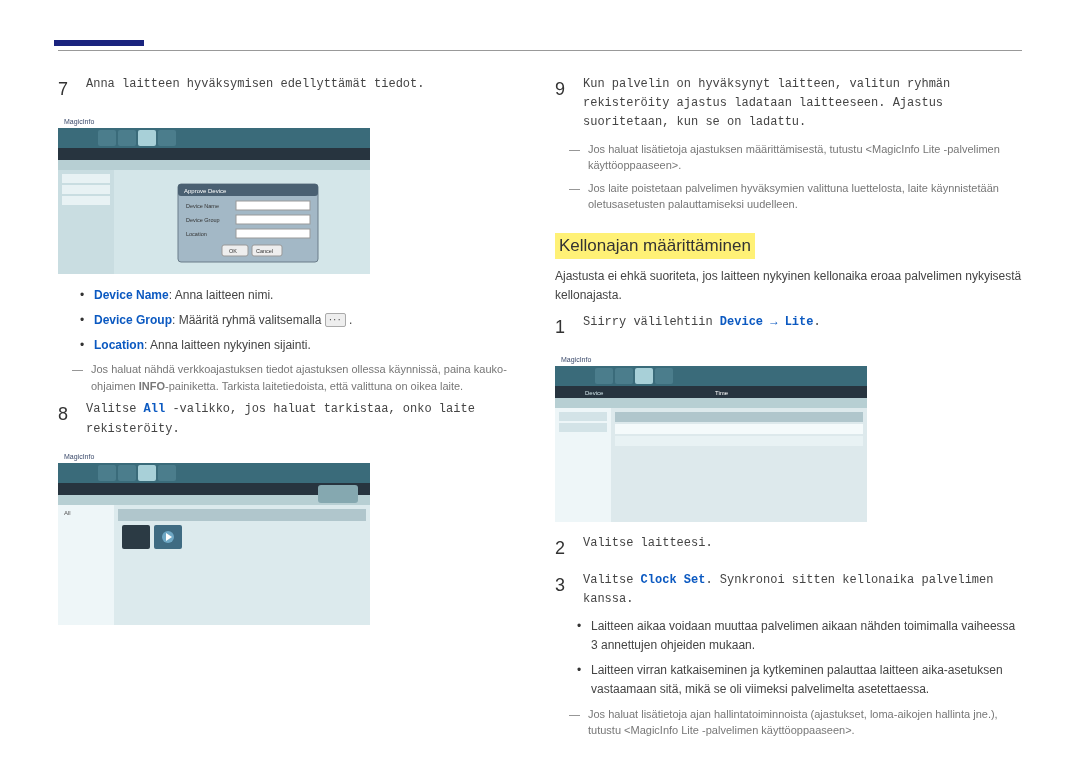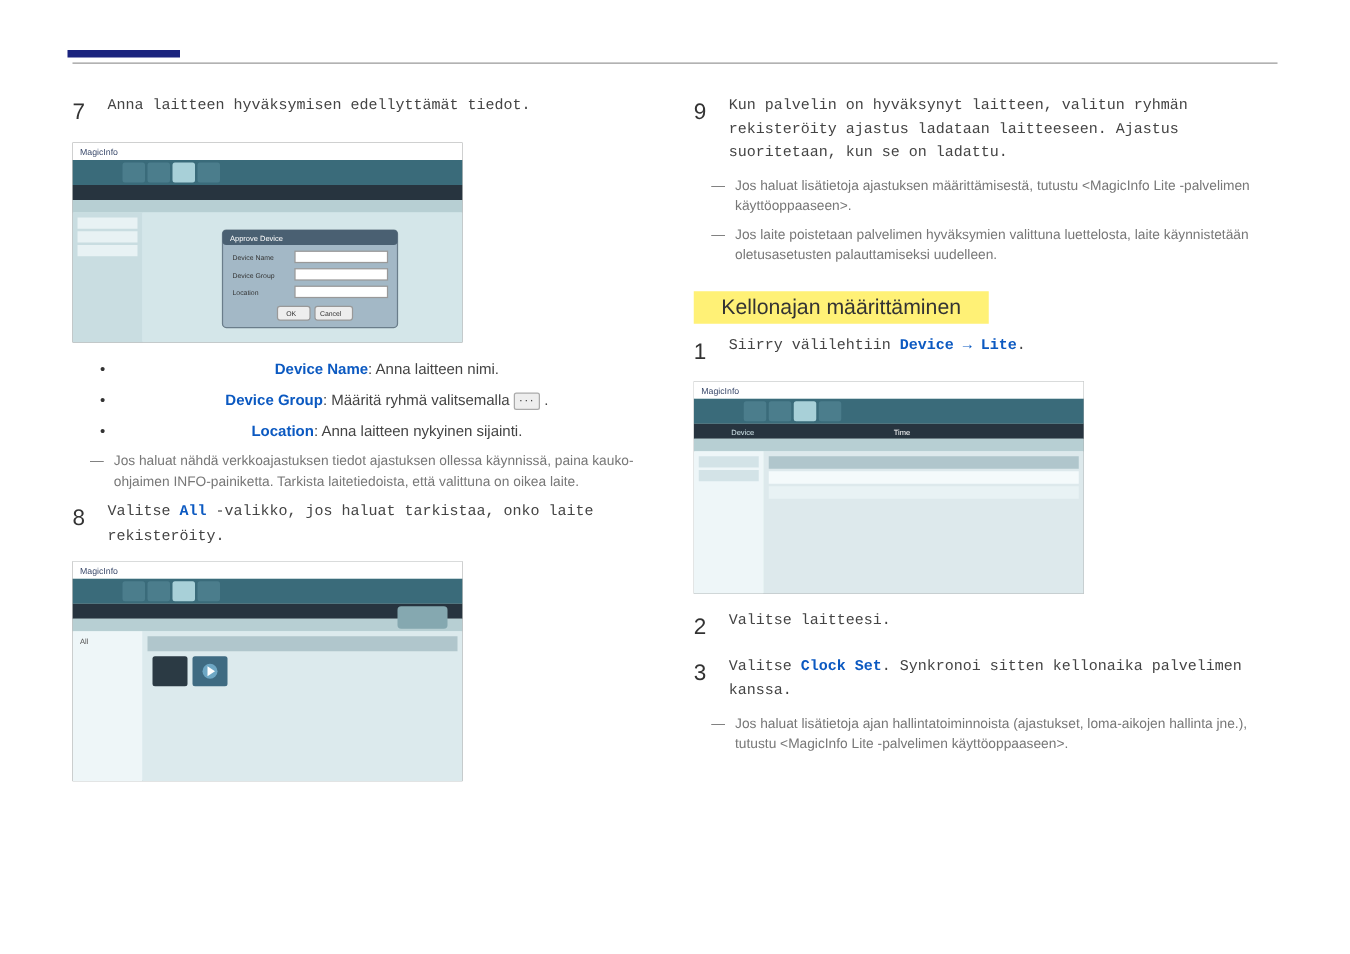--- a/index.html
+++ b/index.html
@@ -49,21 +49,20 @@
   ul.bul {
     list-style: none;
     padding: 0;
     margin: 6px 0 6px 20px;
   }
   ul.bul > li {
     position: relative;
     padding-left: 16px;
     margin-bottom: 6px;
     line-height: 1.6;
-    text-align: center;
   }
   ul.bul > li::before {
     content: "•";
     position: absolute;
     left: 2px;
     color: #333;
   }
   .tn { color: #0b59c1; font-weight: bold; }
   .dashnote {
     display: flex;
@@ -86,24 +85,24 @@
     line-height: 12px;
     vertical-align: 1px;
     letter-spacing: 1px;
   }
   .hl {
     background: #fff176;
     font-size: 17px;
     font-weight: 500;
     color: #333;
     display: inline-block;
-    padding: 3px 22px;
+    padding: 3px 4px;
     margin: 14px 0 8px 0;
   }
-  .arrbold { font-weight: normal; }
+  .arrbold { font-weight: bold; }
 </style>
 </head>
 <body>
 
 <div class="topbar"></div>
 <div class="toprule"></div>
 
 <div class="columns">
 
   <div class="col">
@@ -217,20 +216,21 @@
       <div class="dash">―</div>
       <div>Jos haluat lisätietoja ajastuksen määrittämisestä, tutustu &lt;MagicInfo Lite -palvelimen käyttöoppaaseen&gt;.</div>
     </div>
     <div class="dashnote">
       <div class="dash">―</div>
       <div>Jos laite poistetaan palvelimen hyväksymien valittuna luettelosta, laite käynnistetään oletusasetusten palauttamiseksi uudelleen.</div>
     </div>
 
     <div class="hl">Kellonajan määrittäminen</div>
 
+    <div style="line-height:1.6; margin-bottom:8px">Ajastusta ei ehkä suoriteta, jos laitteen nykyinen kellonaika eroaa palvelimen nykyisestä kellonajasta.</div>
 
     <div class="step">
       <div class="num">1</div>
       <div class="body">
         <span>Siirry välilehtiin </span><span class="tn">Device → Lite</span><span>.</span>
       </div>
     </div>
 
     
     <div class="imgbox">
@@ -263,20 +263,22 @@
     </div>
 
     <div class="step">
       <div class="num">3</div>
       <div class="body">
         <span>Valitse </span><span class="tn">Clock Set</span><span>. Synkronoi sitten kellonaika palvelimen kanssa.</span>
       </div>
     </div>
 
     <ul class="bul">
+      <li>Laitteen aikaa voidaan muuttaa palvelimen aikaan nähden toimimalla vaiheessa 3 annettujen ohjeiden mukaan.</li>
+      <li>Laitteen virran katkaiseminen ja kytkeminen palauttaa laitteen aika-asetuksen vastaamaan sitä, mikä se oli viimeksi palvelimelta asetettaessa.</li>
     </ul>
 
     <div class="dashnote">
       <div class="dash">―</div>
       <div>Jos haluat lisätietoja ajan hallintatoiminnoista (ajastukset, loma-aikojen hallinta jne.), tutustu &lt;MagicInfo Lite -palvelimen käyttöoppaaseen&gt;.</div>
     </div>
 
   </div>
 </div>
 

